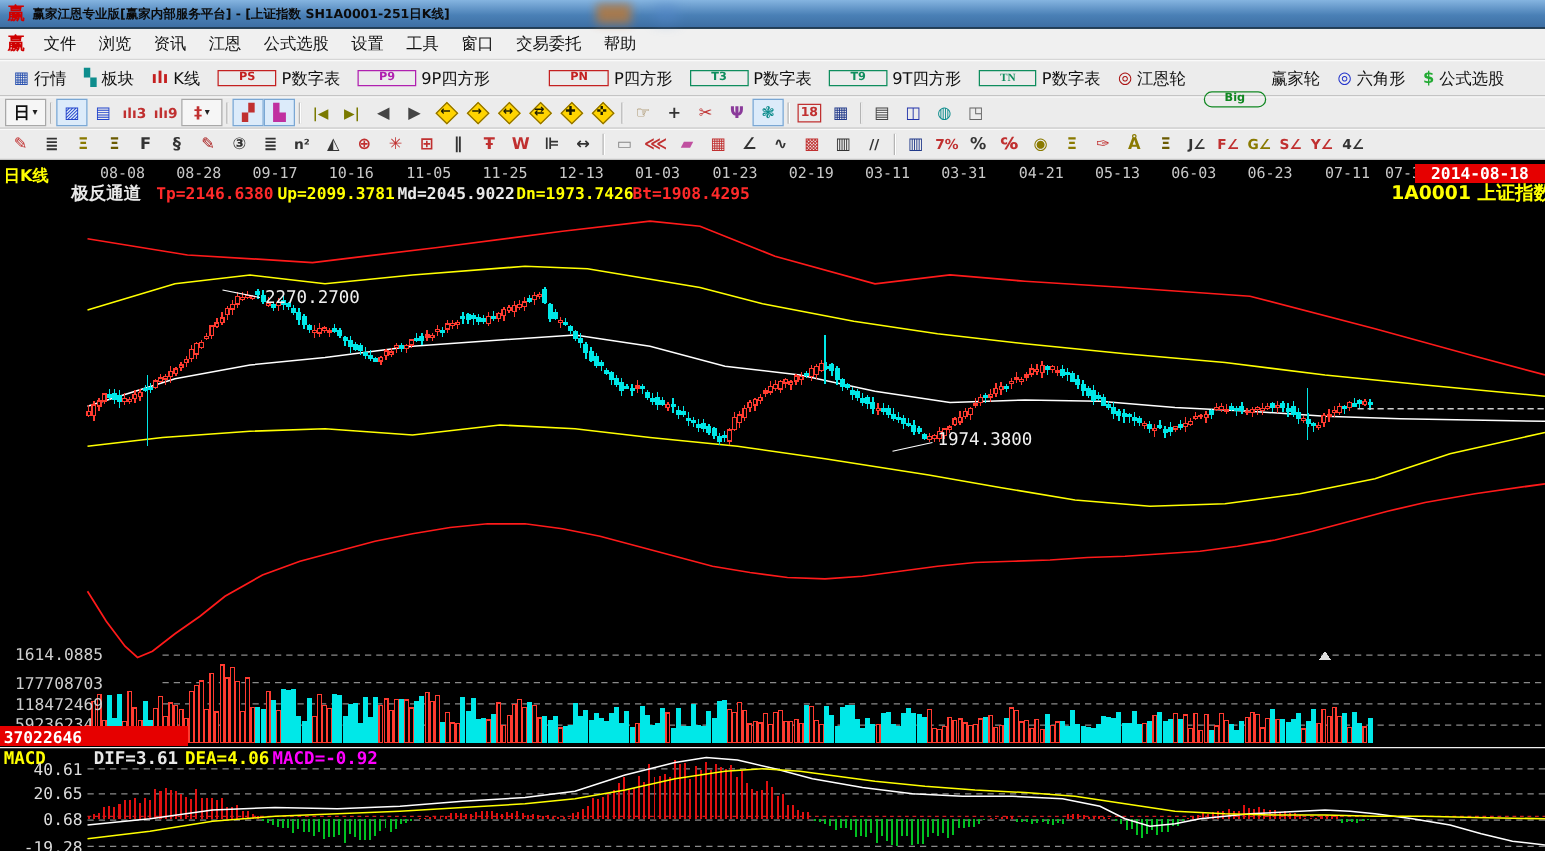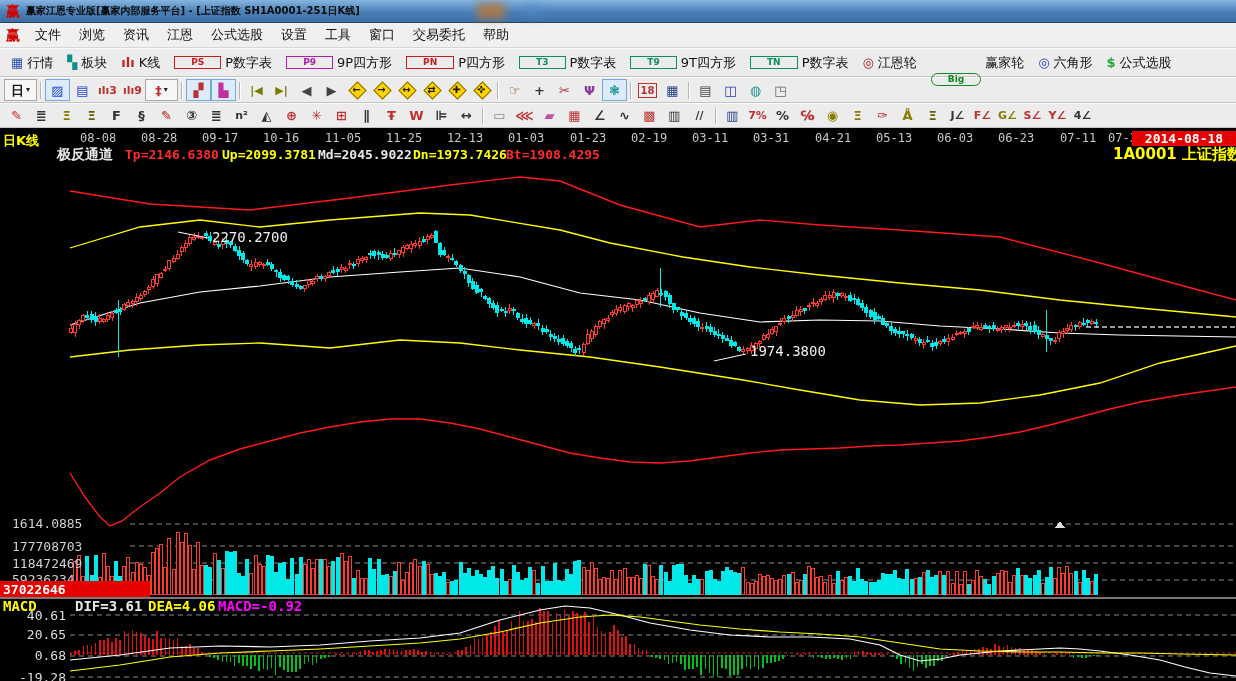--- a/index.html
+++ b/index.html
@@ -77,33 +77,33 @@
     </span>
     <span class="tb-item">
       <span class="badge" style="color: rgb(196, 32, 32); border-color: rgb(196, 32, 32);">PS</span>
       <span>P数字表</span>
     </span>
     <span class="tb-item">
       <span class="badge" style="color: rgb(176, 32, 176); border-color: rgb(176, 32, 176);">P9</span>
       <span>9P四方形</span>
     </span>
     <span class="tb-item">
-      <span class="badge" style="color: rgb(196, 32, 32); border-color: rgb(196, 32, 32);">PN</span>
+      <span class="badge" style="color: rgb(196, 32, 32); border-color: rgb(196, 32, 32); margin-left: 33px;">PN</span>
       <span>P四方形</span>
     </span>
     <span class="tb-item">
       <span class="badge" style="color: rgb(14, 141, 93); border-color: rgb(14, 141, 93);">T3</span>
       <span>P数字表</span>
     </span>
     <span class="tb-item">
       <span class="badge" style="color: rgb(14, 141, 93); border-color: rgb(14, 141, 93);">T9</span>
       <span>9T四方形</span>
     </span>
     <span class="tb-item">
-      <span class="badge" style="color: rgb(14, 141, 93); border-color: rgb(14, 141, 93);">TN</span>
+      <span class="badge" style="color: rgb(14, 141, 93); border-color: rgb(14, 141, 93); font-family: Liberation Serif, serif;">TN</span>
       <span>P数字表</span>
     </span>
     <span class="tb-item">
       <span class="glyph" style="color: rgb(170, 17, 17);">◎</span>
       <span>江恩轮</span>
     </span>
     <span class="tb-item">
       <span class="badge round" style="color: rgb(17, 136, 34); border-color: rgb(17, 136, 34); margin-top: 33px;">Big</span>
       <span>赢家轮</span>
     </span>

